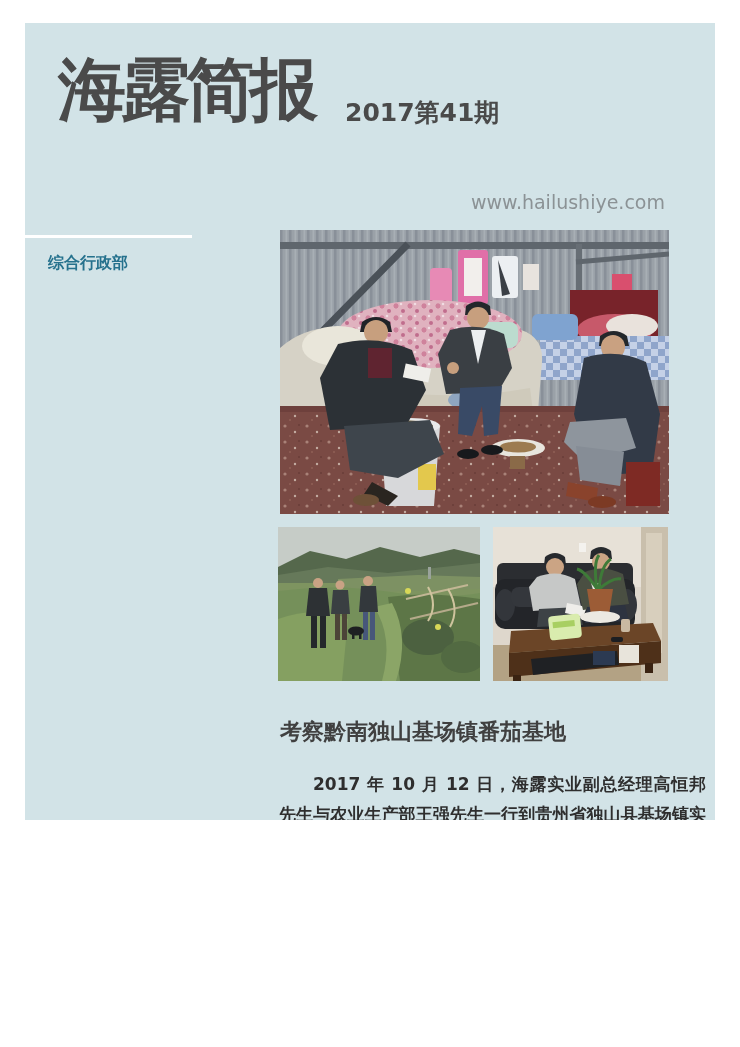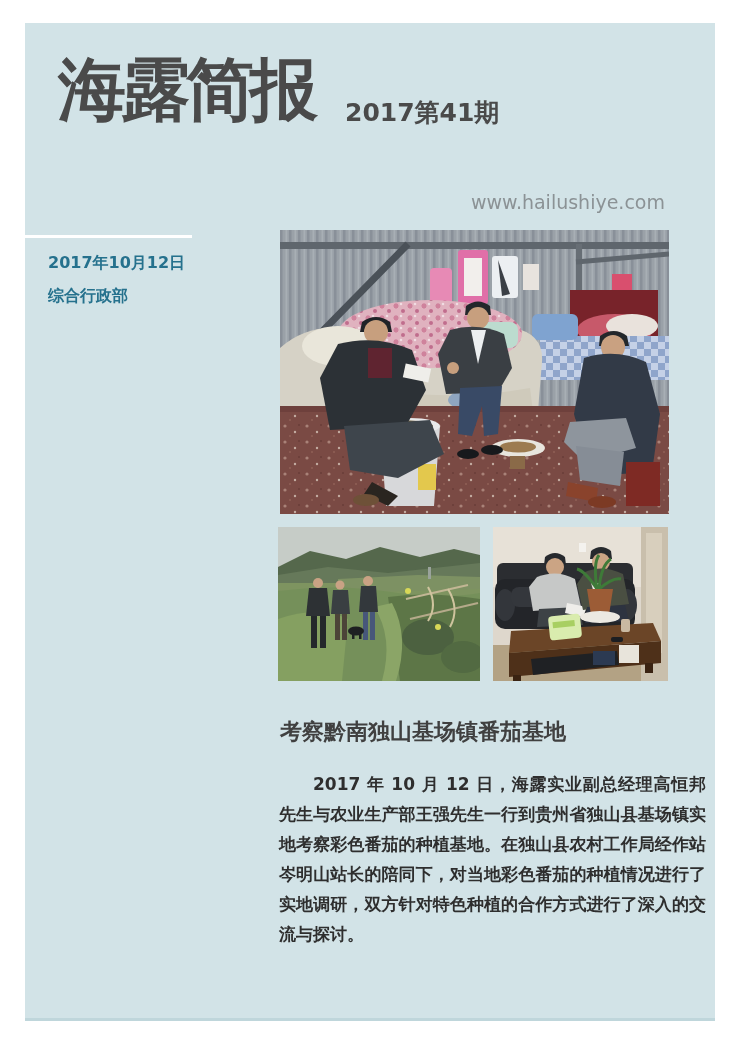--- a/index.html
+++ b/index.html
@@ -1,17 +1,17 @@
 <!DOCTYPE html>
 <html><head>
 <meta charset="utf-8">
 <style>
   html,body{margin:0;padding:0;background:#ffffff;}
   .page{
-    position:relative;width:740px;height:1047px;background:#ffffff;overflow:hidden;
+    position:relative;width:740px;height:820px;background:#ffffff;overflow:hidden;
     font-family:"DejaVu Sans","Liberation Sans",sans-serif;
   }
   .panel{
     position:absolute;left:25px;top:23px;width:690px;height:995px;
     background:#d2e3e7;border-bottom:3px solid #bfd6db;
   }
   .masthead-title{
     position:absolute;left:58px;top:52px;font-size:68px;line-height:76px;
     font-weight:bold;color:#4a4a4a;letter-spacing:-4px;white-space:nowrap;
   }
@@ -49,21 +49,20 @@
 
 <div class="page">
   <div class="panel"></div>
 
   <div class="masthead-title">海露简报</div>
   <div class="masthead-issue">2017第41期</div>
   <div class="website">www.hailushiye.com</div>
 
   <div class="date-divider"></div>
   <div class="meta-block">
-    <div>2017年10月12日</div>
     <div>综合行政部</div>
   </div>
 
   <div class="photo photo-main" aria-label="三位男士在板房室内沙发上座谈">
     <svg viewBox="0 0 389 284" preserveAspectRatio="none">
       <defs>
         <pattern id="corr" width="9" height="10" patternUnits="userSpaceOnUse">
           <rect width="9" height="10" fill="#9aa1a8"></rect>
           <rect width="2.5" height="10" fill="#899099"></rect>
           <rect x="5.5" width="1.8" height="10" fill="#a8afb5"></rect>

